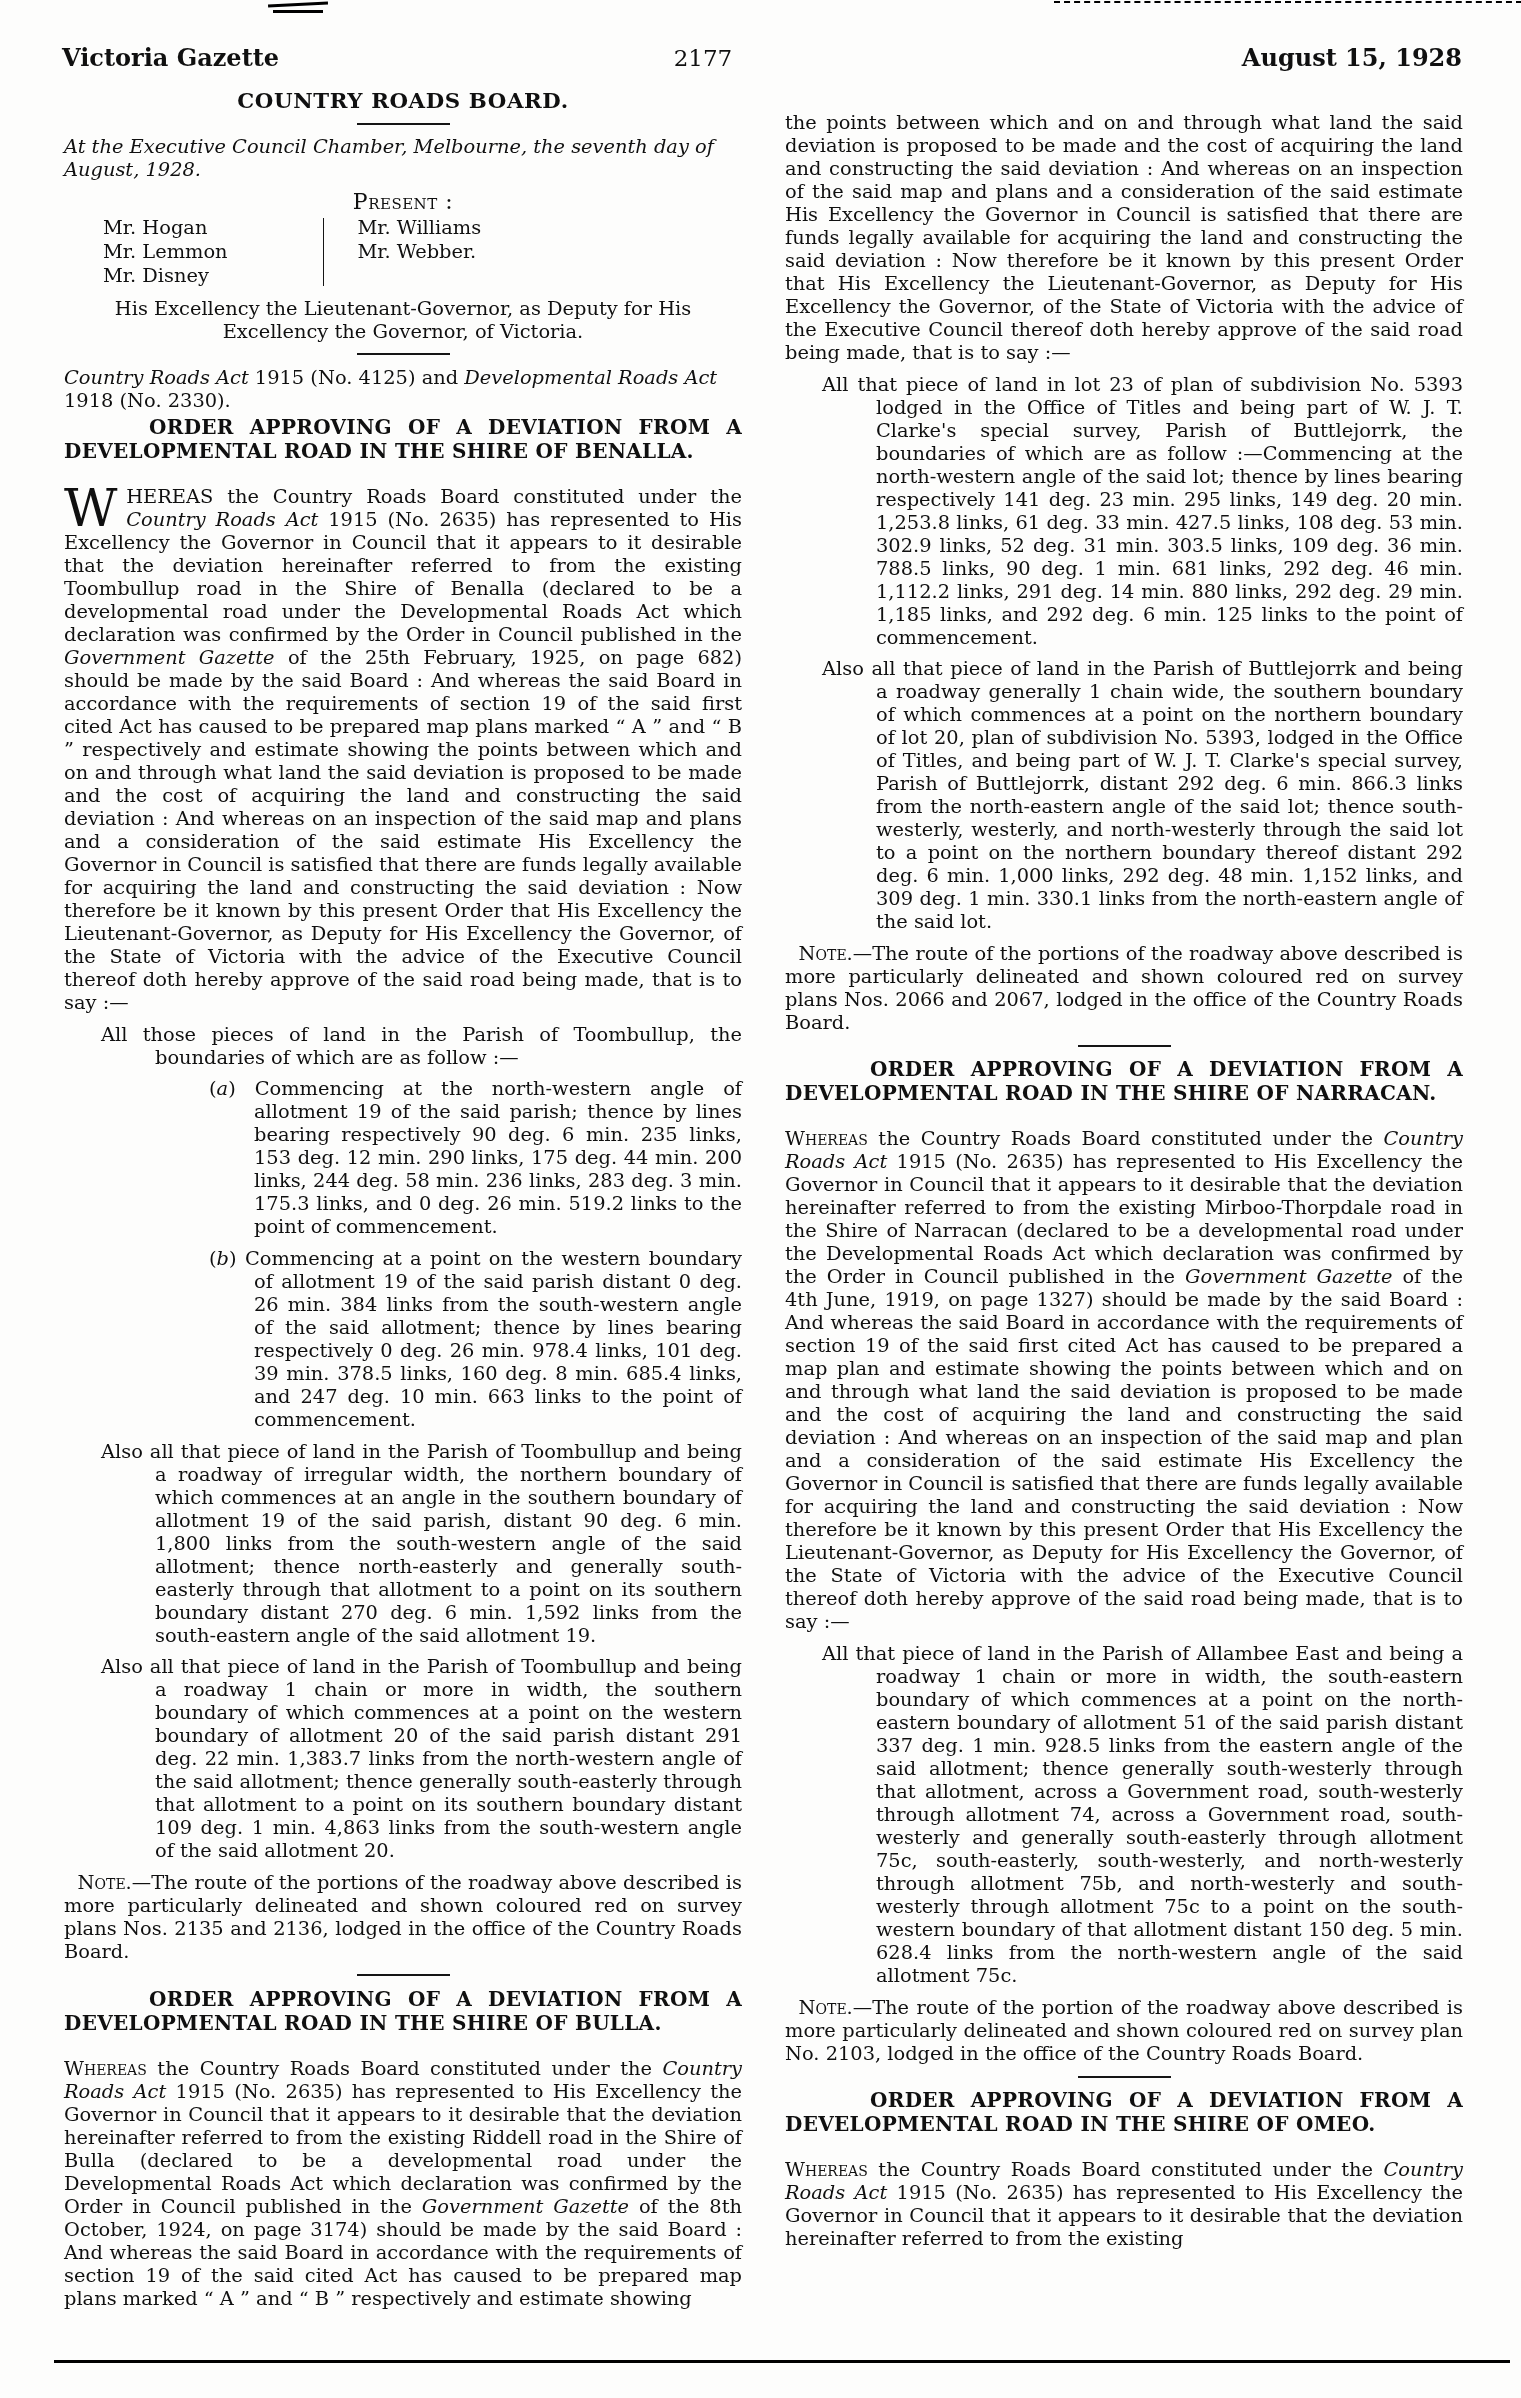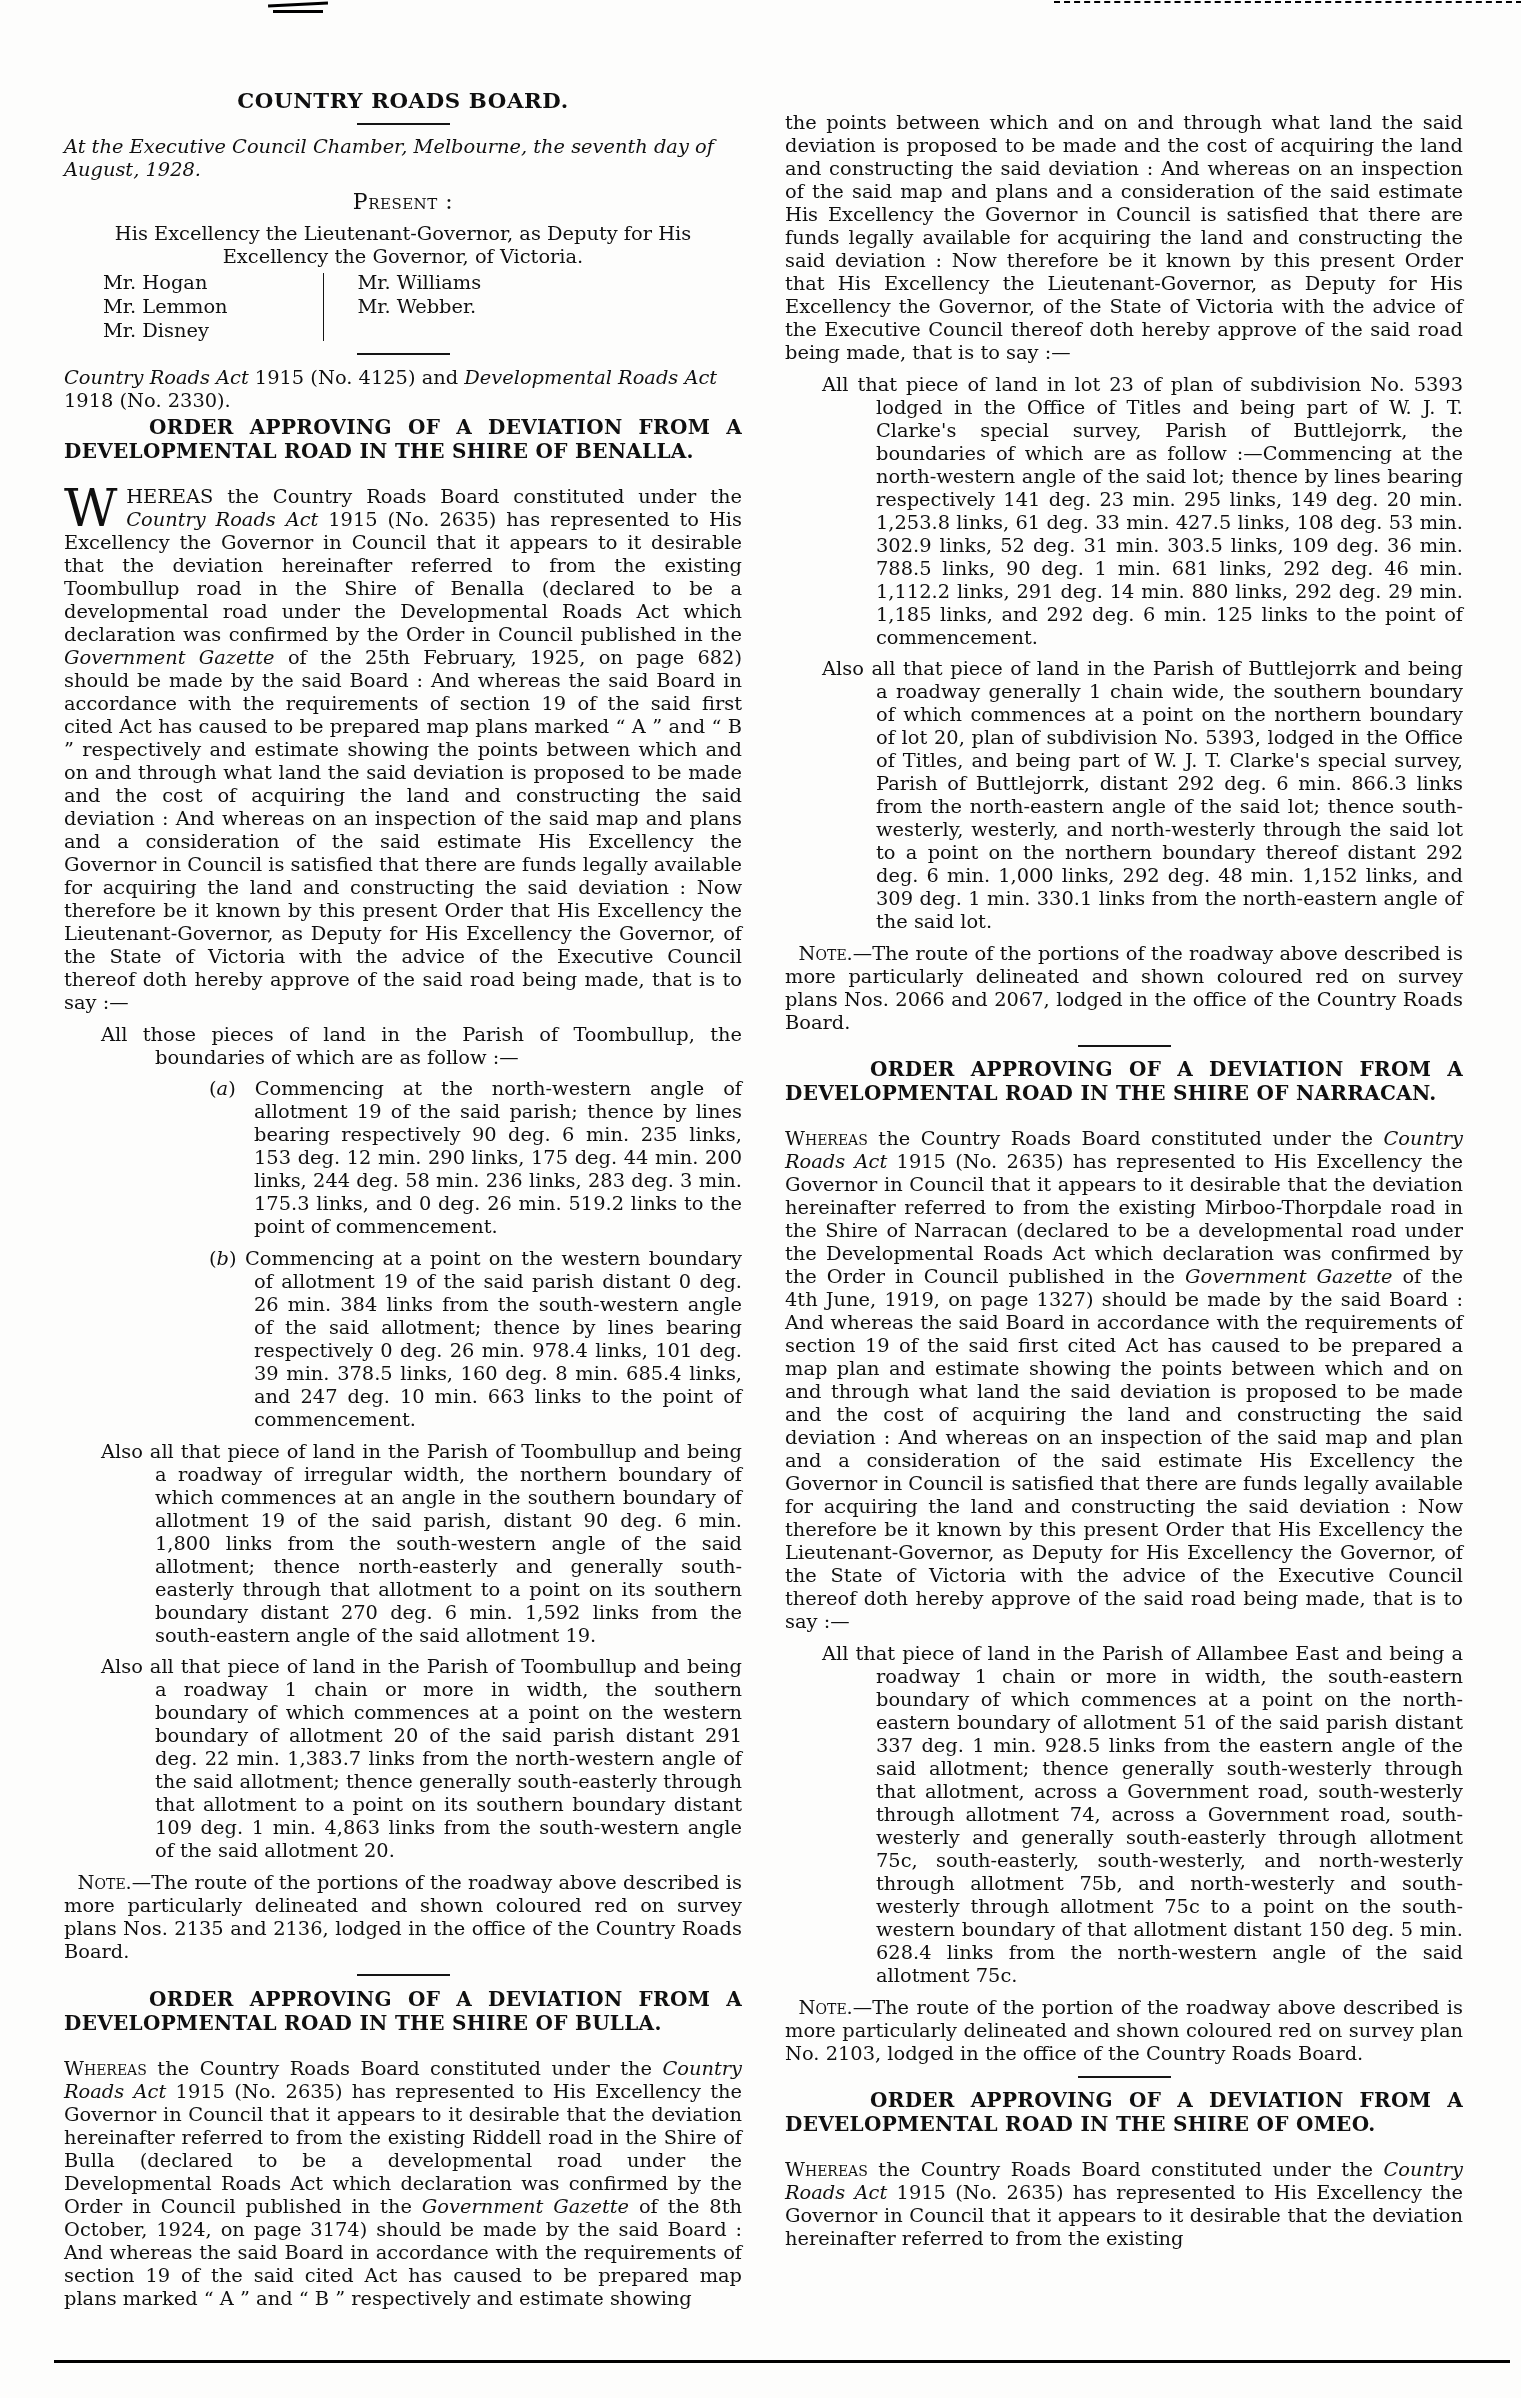--- a/index.html
+++ b/index.html
@@ -41,42 +41,47 @@
   .bottom-rule{position:absolute;left:54px;top:2360px;width:1456px;height:2.9px;background:#000;}
 </style>
 </head>
 <body>
 
 <div class="page">
   <div class="artifact-top-left-1"></div>
   <div class="artifact-top-left-2"></div>
   <div class="artifact-top-right"></div>
 
+  <header class="page-header">
+    <div class="h-left">Victoria Gazette</div>
+    <div class="h-center">2177</div>
+    <div class="h-right">August 15, 1928</div>
+  </header>
 
   <main class="columns">
     <section class="col">
         <div class="blk blk-board-heading"><span>COUNTRY ROADS BOARD.</span></div>
         <div class="blk blk-rule"></div>
         <div class="blk blk-venue"><span class="seg-i">At the Executive Council Chamber, Melbourne, the seventh day of August, 1928.</span></div>
         <div class="blk blk-present-label"><span>Present :</span></div>
-        <div class="blk blk-present-intro"><span>His Excellency the Lieutenant-Governor, as Deputy for His Excellency the Governor, of Victoria.</span></div>
         <div class="blk blk-attendees">
           <div class="att-wrap">
             <div class="att-col">
               <div>Mr. Hogan</div>
               <div>Mr. Lemmon</div>
               <div>Mr. Disney</div>
             </div>
             <div class="att-bar"></div>
             <div class="att-col">
               <div>Mr. Williams</div>
               <div>Mr. Webber.</div>
             </div>
           </div>
         </div>
+        <div class="blk blk-present-intro"><span>His Excellency the Lieutenant-Governor, as Deputy for His Excellency the Governor, of Victoria.</span></div>
         <div class="blk blk-rule"></div>
         <div class="blk blk-acts"><span class="seg-i">Country Roads Act</span><span> 1915 (No. 4125) and </span><span class="seg-i">Developmental Roads Act</span><span> 1918 (No. 2330).</span></div>
         <div class="blk blk-order-heading"><span>ORDER APPROVING OF A DEVIATION FROM A DEVELOPMENTAL ROAD IN THE SHIRE OF BENALLA.</span></div>
         <div class="blk blk-para"><span class="seg-dc">W</span><span>HEREAS the Country Roads Board constituted under the </span><span class="seg-i">Country Roads Act</span><span> 1915 (No. 2635) has represented to His Excellency the Governor in Council that it appears to it desirable that the deviation hereinafter referred to from the existing Toombullup road in the Shire of Benalla (declared to be a developmental road under the Developmental Roads Act which declaration was confirmed by the Order in Council published in the </span><span class="seg-i">Government Gazette</span><span> of the 25th February, 1925, on page 682) should be made by the said Board :  And whereas the said Board in accordance with the requirements of section 19 of the said first cited Act has caused to be prepared map plans marked “ A ” and “ B ” respectively and estimate showing the points between which and on and through what land the said deviation is proposed to be made and the cost of acquiring the land and constructing the said deviation :  And whereas on an inspection of the said map and plans and a consideration of the said estimate His Excellency the Governor in Council is satisfied that there are funds legally available for acquiring the land and constructing the said deviation :  Now therefore be it known by this present Order that His Excellency the Lieutenant-Governor, as Deputy for His Excellency the Governor, of the State of Victoria with the advice of the Executive Council thereof doth hereby approve of the said road being made, that is to say :—</span></div>
         <div class="blk blk-hang"><span>All those pieces of land in the Parish of Toombullup, the boundaries of which are as follow :—</span></div>
         <div class="blk blk-item"><span>(</span><span class="seg-i">a</span><span>) Commencing at the north-western angle of allotment 19 of the said parish; thence by lines bearing respectively 90 deg. 6 min. 235 links, 153 deg. 12 min. 290 links, 175 deg. 44 min. 200 links, 244 deg. 58 min. 236 links, 283 deg. 3 min. 175.3 links, and 0 deg. 26 min. 519.2 links to the point of commencement.</span></div>
         <div class="blk blk-item"><span>(</span><span class="seg-i">b</span><span>) Commencing at a point on the western boundary of allotment 19 of the said parish distant 0 deg. 26 min. 384 links from the south-western angle of the said allotment; thence by lines bearing respectively 0 deg. 26 min. 978.4 links, 101 deg. 39 min. 378.5 links, 160 deg. 8 min. 685.4 links, and 247 deg. 10 min. 663 links to the point of commencement.</span></div>
         <div class="blk blk-hang"><span>Also all that piece of land in the Parish of Toombullup and being a roadway of irregular width, the northern boundary of which commences at an angle in the southern boundary of allotment 19 of the said parish, distant 90 deg. 6 min. 1,800 links from the south-western angle of the said allotment; thence north-easterly and generally south-easterly through that allotment to a point on its southern boundary distant 270 deg. 6 min. 1,592 links from the south-eastern angle of the said allotment 19.</span></div>
         <div class="blk blk-hang"><span>Also all that piece of land in the Parish of Toombullup and being a roadway 1 chain or more in width, the southern boundary of which commences at a point on the western boundary of allotment 20 of the said parish distant 291 deg. 22 min. 1,383.7 links from the north-western angle of the said allotment; thence generally south-easterly through that allotment to a point on its southern boundary distant 109 deg. 1 min. 4,863 links from the south-western angle of the said allotment 20.</span></div>
         <div class="blk blk-note"><span class="seg-sc">Note.</span><span>—The route of the portions of the roadway above described is more particularly delineated and shown coloured red on survey plans Nos. 2135 and 2136, lodged in the office of the Country Roads Board.</span></div>

